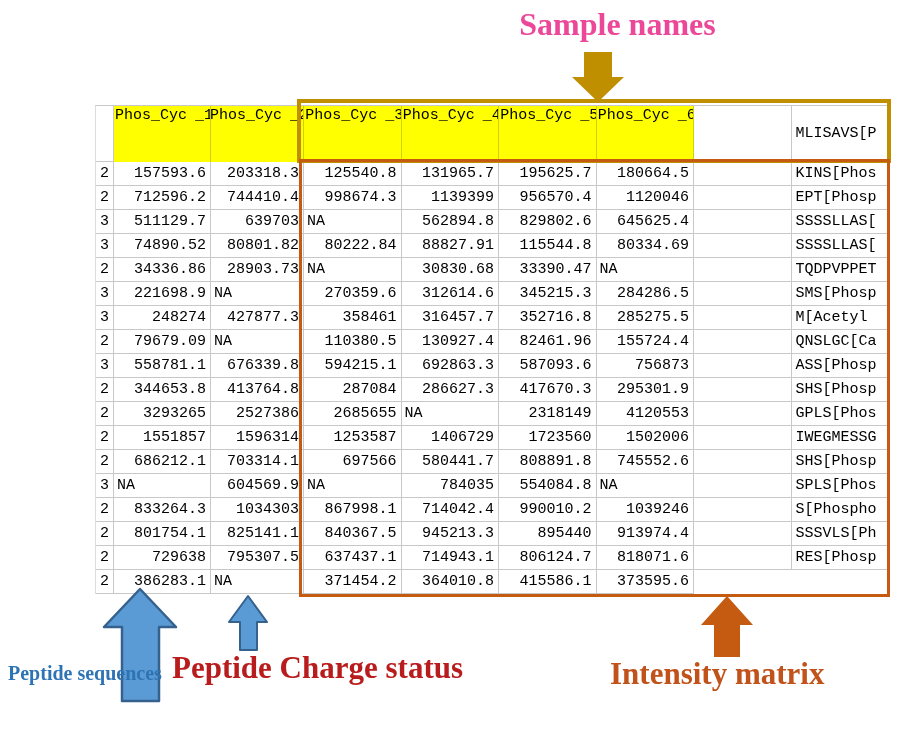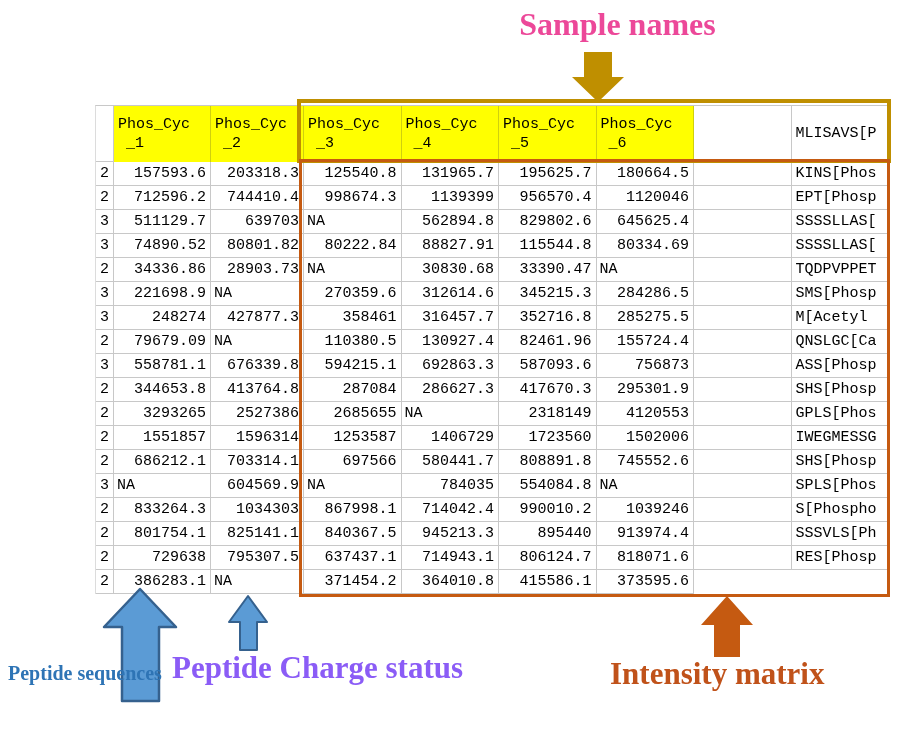--- a/index.html
+++ b/index.html
@@ -35,21 +35,21 @@
     align-items: center;
     background: #fff;
   }
   .cell.stub { background: #fff; }
   .cell.hblue {
     background: #9DC3E6;
     padding-left: 5px;
   }
   .cell.hyellow {
     background: #FFFF00;
-    flex-direction: column;
+    flex-direction: row;
     align-items: flex-start;
     justify-content: center;
     padding-left: 4px;
     line-height: 19px;
     border-right: 1px solid rgba(120,120,40,0.35);
     border-bottom: none;
   }
   .cell.hyellow .l2 { padding-left: 8px; }
   .cell.pep { padding-left: 4px; }
   .cell.chg { justify-content: center; }
@@ -62,21 +62,21 @@
   .orange-box { left: 299px; top: 159px; width: 591px; height: 438px; border: 3px solid #C55A11; }
 
   
   .ann {
     position: absolute;
     font-family: "Liberation Serif", serif;
     font-weight: bold;
     white-space: nowrap;
   }
   .ann.sample    { left: 430px; top:   6px; width: 375px; text-align: center; font-size: 32px; color: #ec4899; }
-  .ann.chgstat   { left: 172px; top: 650px; font-size: 31px; color: #8b5cf6; }
+  .ann.chgstat   { left: 172px; top: 650px; font-size: 31px; color: #b91c1c; }
   .ann.pepseq    { left:   8px; top: 662px; font-size: 20px; color: #2E74B5; }
   .ann.intensity { left: 610px; top: 656px; font-size: 31px; color: #C0521A; }
 
   .arrow-layer {
     position: absolute;
     left: 0; top: 0;
     width: 900px; height: 749px;
     pointer-events: none;
   }
 </style>

